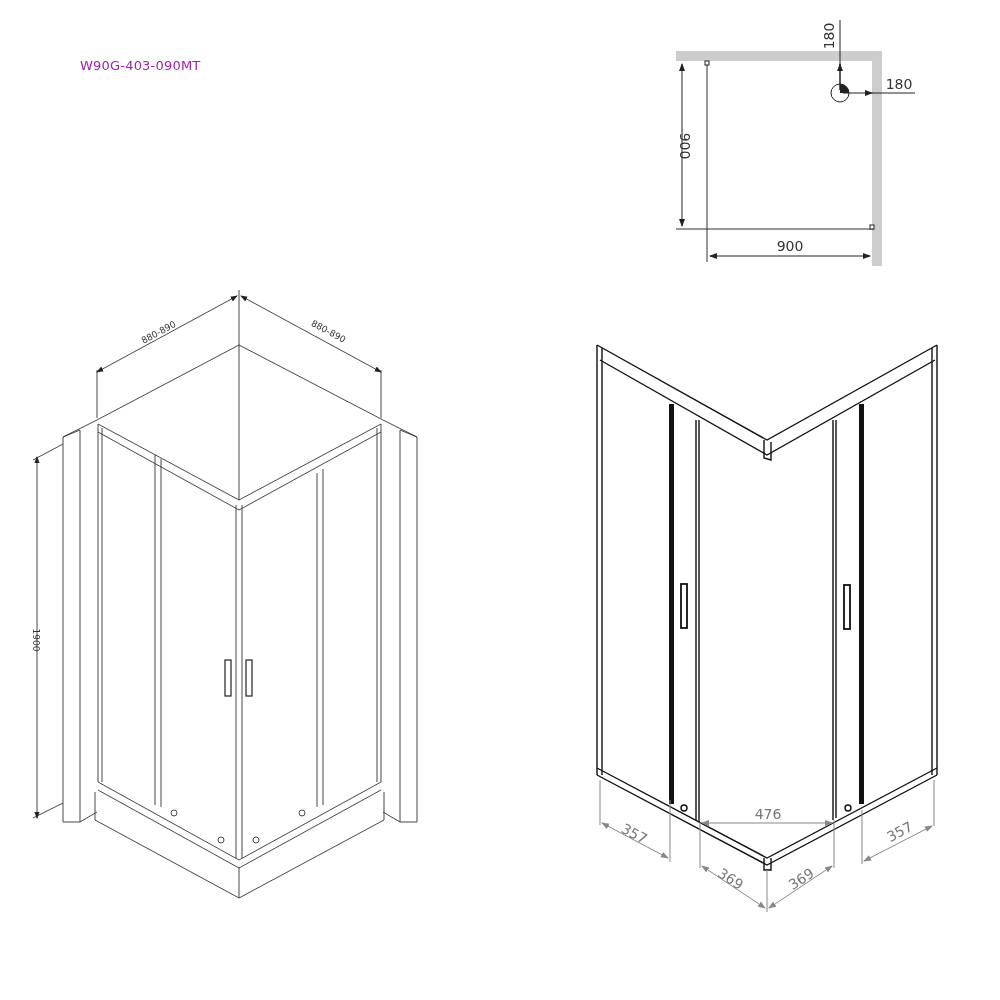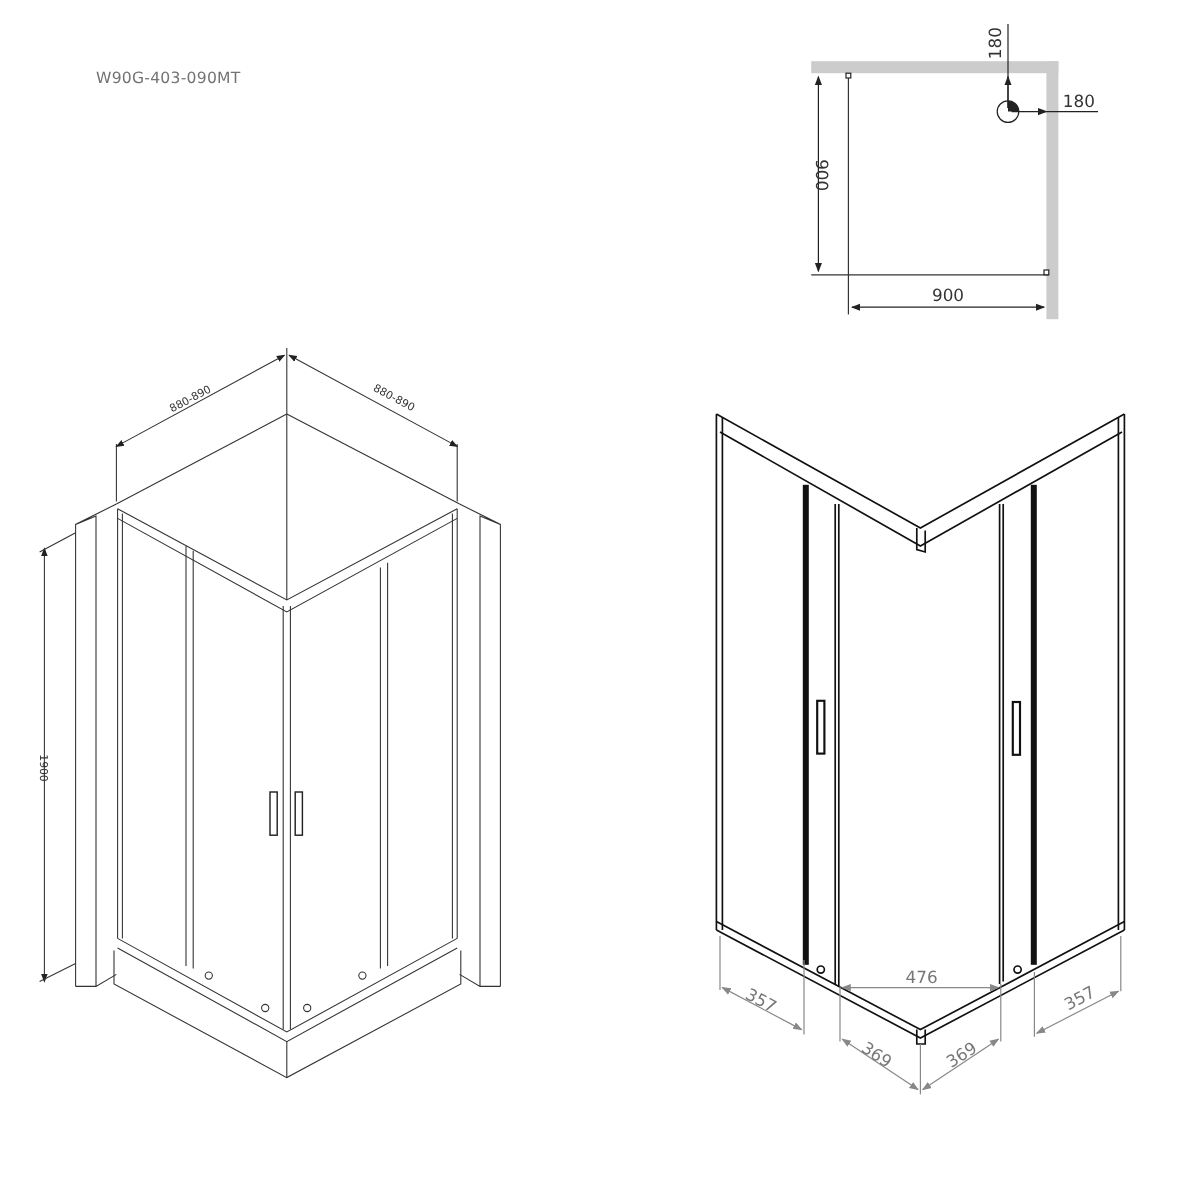--- a/index.html
+++ b/index.html
@@ -1,17 +1,17 @@
 <!DOCTYPE html>
 <html><head>
 <meta charset="utf-8">
 <style>
   html, body { margin:0; padding:0; background:#ffffff; }
   body { width:1000px; height:1000px; position:relative; overflow:hidden; font-family:"DejaVu Sans", sans-serif; }
-  .model-code { position:absolute; left:80px; top:58px; font-size:13px; color:#737373; letter-spacing:0.2px; }
+  .model-code { position:absolute; left:80px; top:58px; font-size:13px; color:#a21caf; letter-spacing:0.2px; }
   svg { position:absolute; left:0; top:0; }
   .dim { font-family:"DejaVu Sans", sans-serif; fill:#333; }
   .dimg { font-family:"DejaVu Sans", sans-serif; fill:#777; }
 </style>
 </head>
 <body>
 
 <div class="model-code">W90G-403-090MT</div>
 
 <svg width="1000" height="1000" viewBox="0 0 1000 1000">

